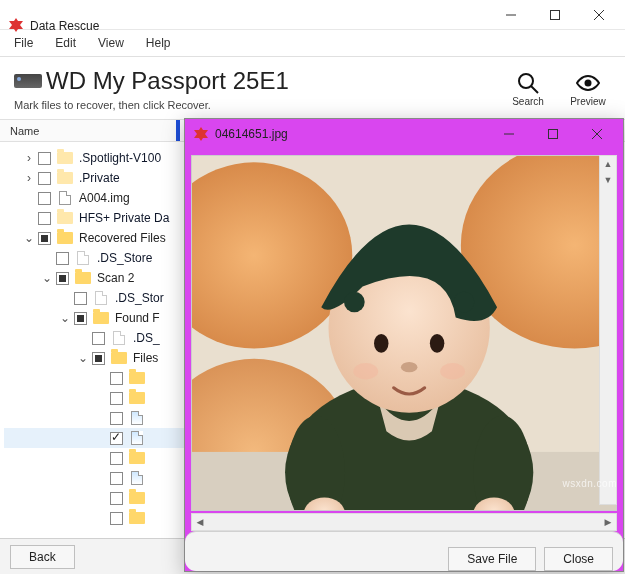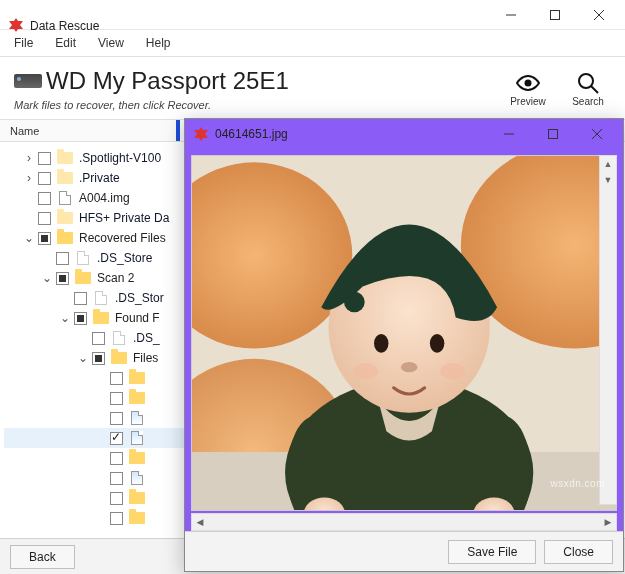--- a/index.html
+++ b/index.html
@@ -37,21 +37,21 @@
   .header {
     display: flex; justify-content: space-between; align-items: center;
     padding: 10px 16px 8px 14px;
     border-bottom: 1px solid #e0e0e0;
   }
   .header-left { display: flex; flex-direction: column; }
   .drive-row { display: flex; align-items: center; gap: 4px; }
   .drive-icon { width: 28px; height: 14px; background: linear-gradient(#444,#666); border-radius: 2px; position: relative; }
   .drive-icon::after { content:""; position:absolute; left:3px; top:3px; width:4px; height:4px; background:#8ad; border-radius:50%; }
   .drive-title { font-size: 24px; font-weight: 400; color: #222; }
-  .subtitle { font-size: 11px; color: #444; margin-top: 4px; font-style: italic; }
+  .subtitle { font-size: 11px; color: #444; margin-top: 4px; }
   .header-right { display: flex; gap: 18px; }
   .tool { display: flex; flex-direction: column; align-items: center; width: 42px; }
   .tool svg { width: 24px; height: 24px; }
   .tool .label { font-size: 10px; color: #333; margin-top: 1px; }
   
   .colhdr {
     display: flex; border-bottom: 1px solid #e0e0e0;
     background: #fafafa; height: 22px; align-items: center;
   }
   .colhdr .cell { padding: 0 10px; font-size: 11px; color: #333; border-right: 4px solid #1d4ed8; height:100%; display:flex; align-items:center; }
@@ -73,35 +73,35 @@
   .fileimg.pic{background:linear-gradient(#cfe8ff,#fff);}
   .label-t { font-size: 12px; color:#222; }
   .label-t.dim { color:#0f172a; }
   .row.sel { background:#e6f1fb; }
   
   .footer { position:absolute; left:0; right:0; bottom:0; height:36px; border-top:1px solid #d0d0d0; background:#f3f3f3; display:flex; align-items:center; padding:0 10px; justify-content:space-between;}
   .btn { background:#f7f7f7; border:1px solid #bfbfbf; padding:4px 18px; font-size:12px; color:#222;}
   
   .preview {
     position:absolute; left:184px; top:118px; width:440px; height:454px;
-    background:#8b5cf6; border:1px solid #888; box-shadow:0 4px 20px rgba(0,0,0,.25);
+    background:#d946ef; border:1px solid #888; box-shadow:0 4px 20px rgba(0,0,0,.25);
     display:flex; flex-direction:column;
   }
   .pv-titlebar { display:flex; align-items:center; justify-content:space-between; height:30px; padding:0 4px 0 8px;}
   .pv-titlebar .left { display:flex; align-items:center; gap:6px;}
   .pv-body { flex:1; position:relative; padding:6px 6px 0 6px; overflow:hidden;}
   .pv-img { width:100%; height:calc(100% - 20px); border:1px solid #ccc; position:relative; overflow:hidden;}
   .pv-svg { width:100%; height:100%; display:block;}
   .vscroll { position:absolute; right:6px; top:6px; bottom:26px; width:18px; background:#f0f0f0; border:1px solid #ddd;}
   .vscroll .up,.vscroll .down{height:16px; display:flex;align-items:center;justify-content:center;color:#666;font-size:9px;}
   .hscroll { height:18px; background:#f0f0f0; border:1px solid #ddd; margin-top:2px; display:flex;}
   .hscroll .l,.hscroll .r{width:16px;display:flex;align-items:center;justify-content:center;color:#666;font-size:9px;}
   .hscroll .track{flex:1;}
-  .pv-footer { height:40px; border-top:1px solid #d0d0d0; background:#f3f3f3; display:flex; align-items:center; justify-content:flex-end; padding:0 10px; gap:8px;}
-  .watermark{position:absolute;right:18px;bottom:42px;font-size:10px;color:rgba(255,255,255,.7);letter-spacing:.5px;font-family:Arial,sans-serif;}
+  .pv-footer { height:40px; border-top:1px solid #d0d0d0; background:#f3f3f3; display:flex; align-items:flex-end; justify-content:flex-end; padding:0 10px; gap:8px;border-radius:11px;}
+  .watermark{position:absolute;right:6px;bottom:42px;font-size:10px;color:rgba(255,255,255,.7);letter-spacing:.5px;font-family:Arial,sans-serif;}
 </style>
 </head>
 <body>
 
 <div class="main-titlebar">
   <div class="left">
     <span class="app-icon">
       <svg viewBox="0 0 16 16">
           <path fill="#d33" d="M8 1l2 3h5l-3 4 3 4h-5l-2 3-2-3H1l3-4L1 4h5z"></path>
         </svg>
@@ -138,31 +138,31 @@
   <div class="header-left">
     <div class="drive-row">
       <span class="drive-icon"></span>
       <span class="drive-title">WD My Passport 25E1</span>
     </div>
     <span class="subtitle">Mark files to recover, then click Recover.</span>
   </div>
   <div class="header-right">
     <div class="tool">
       <svg viewBox="0 0 24 24">
+          <circle cx="10" cy="10" r="7" fill="none" stroke="#111" stroke-width="2"></circle>
+          <path stroke="#111" stroke-width="2" d="M15 15l7 7"></path>
+        </svg>
+      <span class="label">Search</span>
+    </div>
+    <div class="tool">
+      <svg viewBox="0 0 24 24">
           <path fill="none" stroke="#111" stroke-width="2" d="M1 12s4-7 11-7 11 7 11 7-4 7-11 7S1 12 1 12z"></path>
           <circle cx="12" cy="12" r="3.5" fill="#111"></circle>
         </svg>
       <span class="label">Preview</span>
-    </div>
-    <div class="tool">
-      <svg viewBox="0 0 24 24">
-          <circle cx="10" cy="10" r="7" fill="none" stroke="#111" stroke-width="2"></circle>
-          <path stroke="#111" stroke-width="2" d="M15 15l7 7"></path>
-        </svg>
-      <span class="label">Search</span>
     </div>
   </div>
 </div>
 
 <div class="colhdr">
   <div class="cell" style="width:180px">Name</div>
 </div>
 
 <div class="tree">
   <div class="row">

